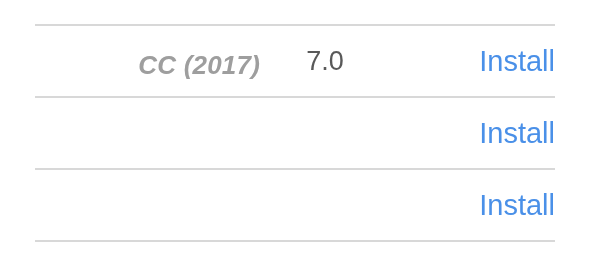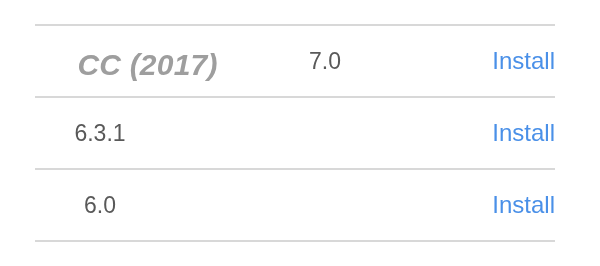--- a/index.html
+++ b/index.html
@@ -27,42 +27,42 @@
   .version-row {
     display: flex;
     align-items: center;
     height: 70px;
     width: 100%;
   }
   .cell-name {
     flex: 0 0 225px;
     font-style: italic;
     font-weight: bold;
-    font-size: 30px;
+    font-size: 26px;
     color: #9e9e9e;
     letter-spacing: 0.2px;
-    text-align: center;
+    text-align: right;
     white-space: nowrap;
     margin-top: 8px;
   }
   .cell-version {
     flex: 0 0 130px;
-    font-size: 23px;
+    font-size: 27px;
     font-weight: normal;
     color: #595959;
     text-align: center;
     white-space: nowrap;
   }
   .cell-action {
     flex: 1 1 auto;
     text-align: right;
     white-space: nowrap;
   }
   .install-link {
-    font-size: 24px;
+    font-size: 29px;
     font-weight: normal;
     color: #4a90e8;
     text-decoration: none;
     cursor: pointer;
     display: inline-block;
   }
 </style>
 </head>
 <body>
 
@@ -74,30 +74,28 @@
     <div class="cell-name">CC (2017)</div>
     <div class="cell-version">7.0</div>
     <div class="cell-action">
       <span class="install-link">Install</span>
     </div>
   </div>
 
   <div class="divider"></div>
 
   <div class="version-row">
-    <div class="cell-version">6.3.1</div>
     <div class="cell-action">
       <span class="install-link">Install</span>
     </div>
   </div>
 
   <div class="divider"></div>
 
   <div class="version-row">
-    <div class="cell-version">6.0</div>
     <div class="cell-action">
       <span class="install-link">Install</span>
     </div>
   </div>
 
   <div class="divider"></div>
 
 </div>
 
 </body></html>

